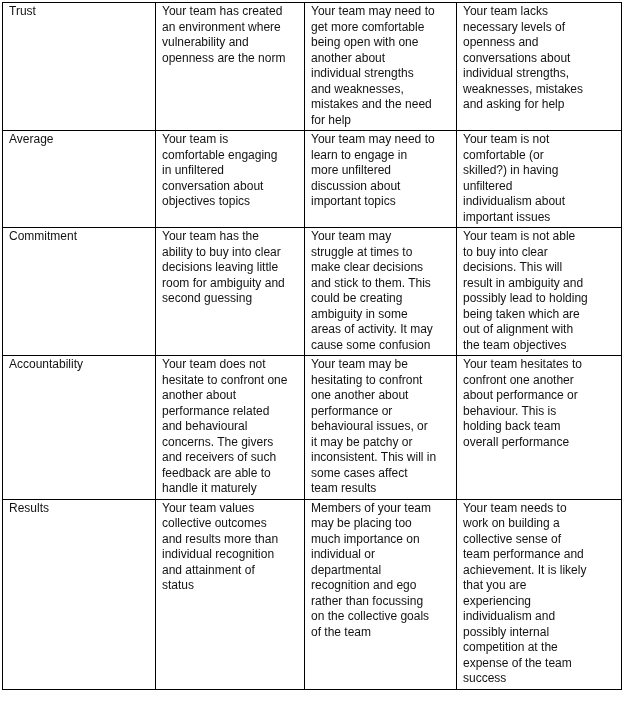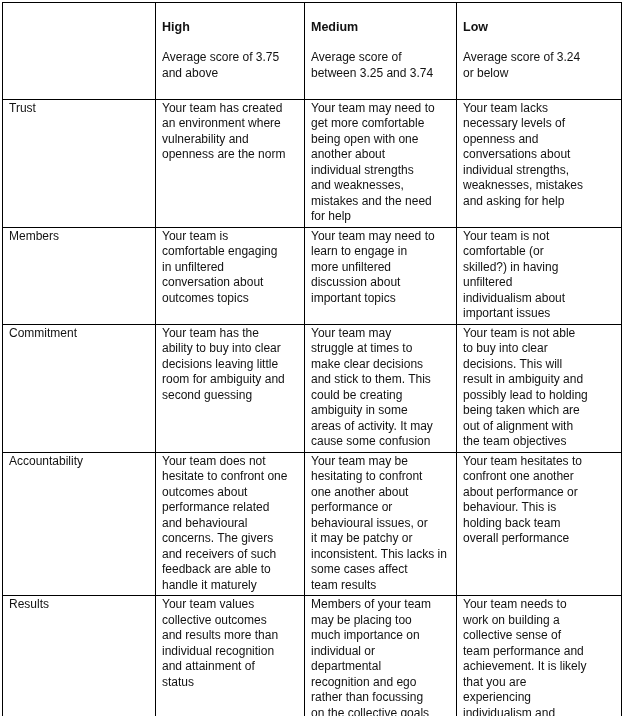--- a/index.html
+++ b/index.html
@@ -74,38 +74,20 @@
 <div class="page">
   <table class="matrix">
     <colgroup>
       <col class="c0">
         <col class="c1">
         <col class="c2">
         <col class="c3">
     </colgroup>
 
     <tbody>
-        <tr class="r-head">
-      <td class="corner-cell"></td>
-      <td class="col-head">
-        <div class="col-head-title">High</div>
-        <div class="col-head-sub">Average score of 3.75
-and above</div>
-      </td>
-      <td class="col-head">
-        <div class="col-head-title">Medium</div>
-        <div class="col-head-sub">Average score of
-between 3.25 and 3.74</div>
-      </td>
-      <td class="col-head">
-        <div class="col-head-title">Low</div>
-        <div class="col-head-sub">Average score of 3.24
-or below</div>
-      </td>
-    </tr>
 
     <tr class="r-trust">
       <td class="row-label">Trust</td>
       <td>Your team has created
 an environment where
 vulnerability and
 openness are the norm</td>
       <td>Your team may need to
 get more comfortable
 being open with one
@@ -117,26 +99,26 @@
       <td>Your team lacks
 necessary levels of
 openness and
 conversations about
 individual strengths,
 weaknesses, mistakes
 and asking for help</td>
     </tr>
 
     <tr class="r-conflict">
-      <td class="row-label">Members</td>
+      <td class="row-label">Average</td>
       <td>Your team is
 comfortable engaging
 in unfiltered
 conversation about
-outcomes topics</td>
+objectives topics</td>
       <td>Your team may need to
 learn to engage in
 more unfiltered
 discussion about
 important topics</td>
       <td>Your team is not
 comfortable (or
 skilled?) in having
 unfiltered
 individualism about
@@ -165,34 +147,34 @@
 possibly lead to holding
 being taken which are
 out of alignment with
 the team objectives</td>
     </tr>
 
     <tr class="r-accountability">
       <td class="row-label">Accountability</td>
       <td>Your team does not
 hesitate to confront one
-outcomes about
+another about
 performance related
 and behavioural
 concerns. The givers
 and receivers of such
 feedback are able to
 handle it maturely</td>
       <td>Your team may be
 hesitating to confront
 one another about
 performance or
 behavioural issues, or
 it may be patchy or
-inconsistent. This lacks in
+inconsistent. This will in
 some cases affect
 team results</td>
       <td>Your team hesitates to
 confront one another
 about performance or
 behaviour. This is
 holding back team
 overall performance</td>
     </tr>
 

